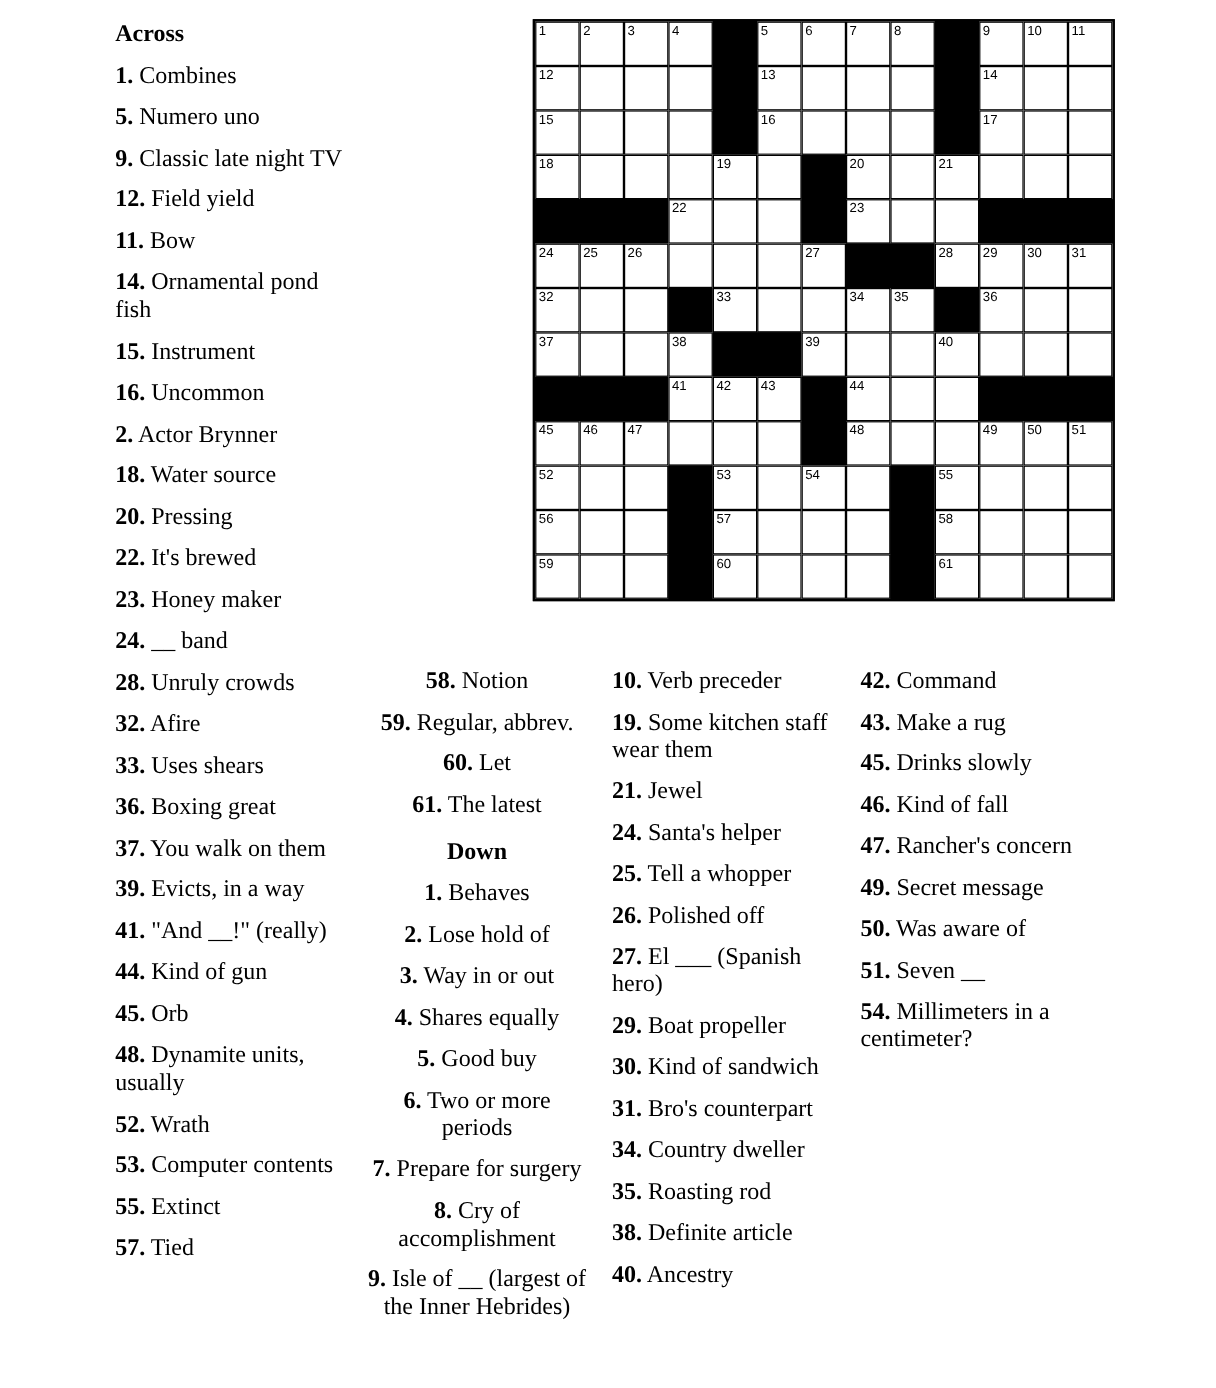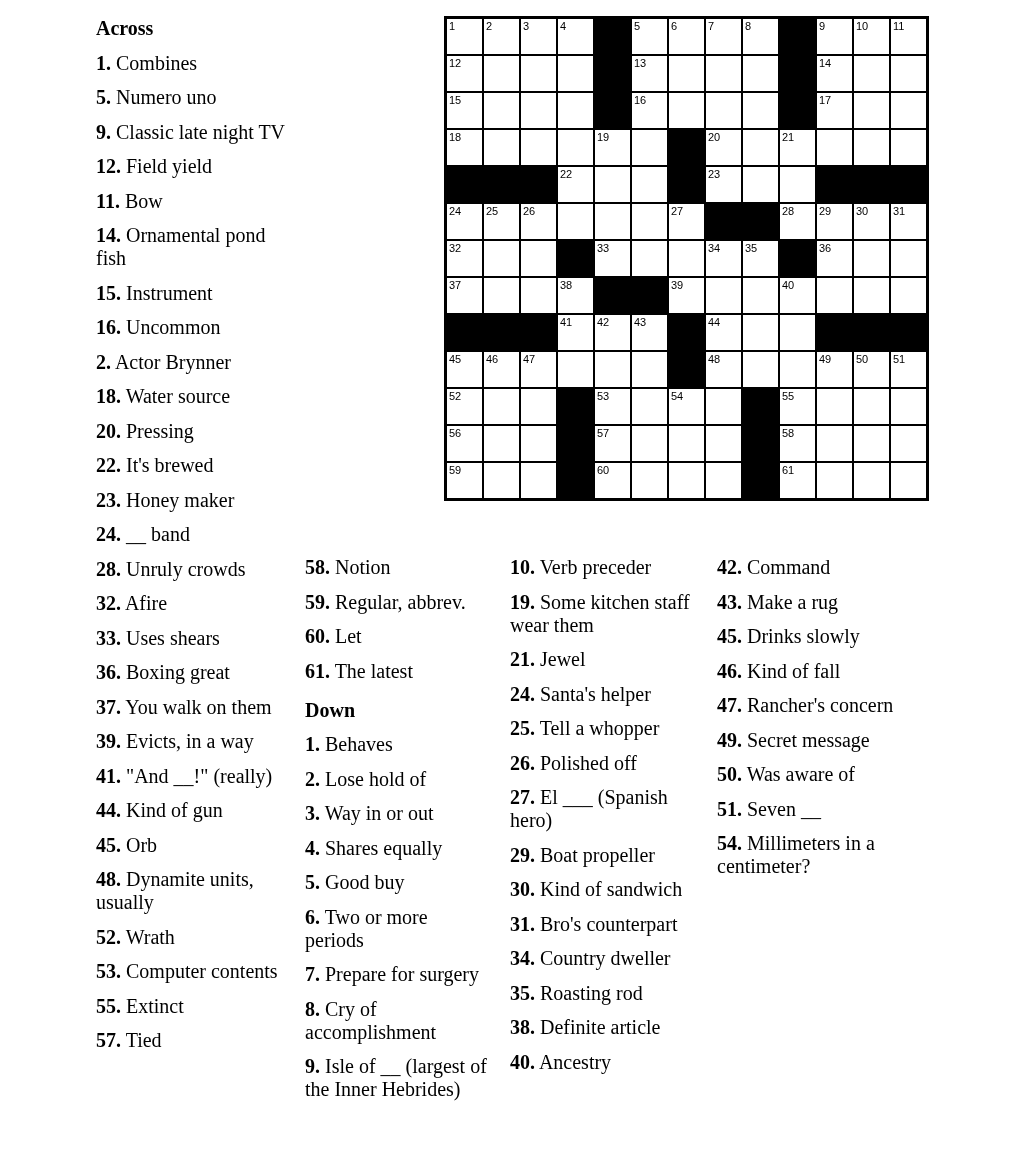--- a/index.html
+++ b/index.html
@@ -14,21 +14,21 @@
     font-family: "Liberation Serif", serif;
     color: #000000;
     overflow: hidden;
   }
   .clue-col {
     position: absolute;
     font-size: 20px;
     line-height: 23px;
   }
   .clue-col-1 { left: 96px;  top: 17px;  width: 190px; }
-  .clue-col-2 { left: 305px; top: 556px; width: 185px; }
+  .clue-col-2 { left: 305px; top: 556px; width: 185px; text-align: center; }
   .clue-col-3 { left: 510px; top: 556px; width: 195px; }
   .clue-col-4 { left: 717px; top: 556px; width: 195px; }
   .clue { margin: 0 0 11.5px 0; }
   .cnum { font-weight: bold; }
   .section-header {
     font-weight: bold;
     margin: 0 0 11.5px 0;
   }
   .section-header.with-gap { margin-top: 16px; }
   .xw-grid {

